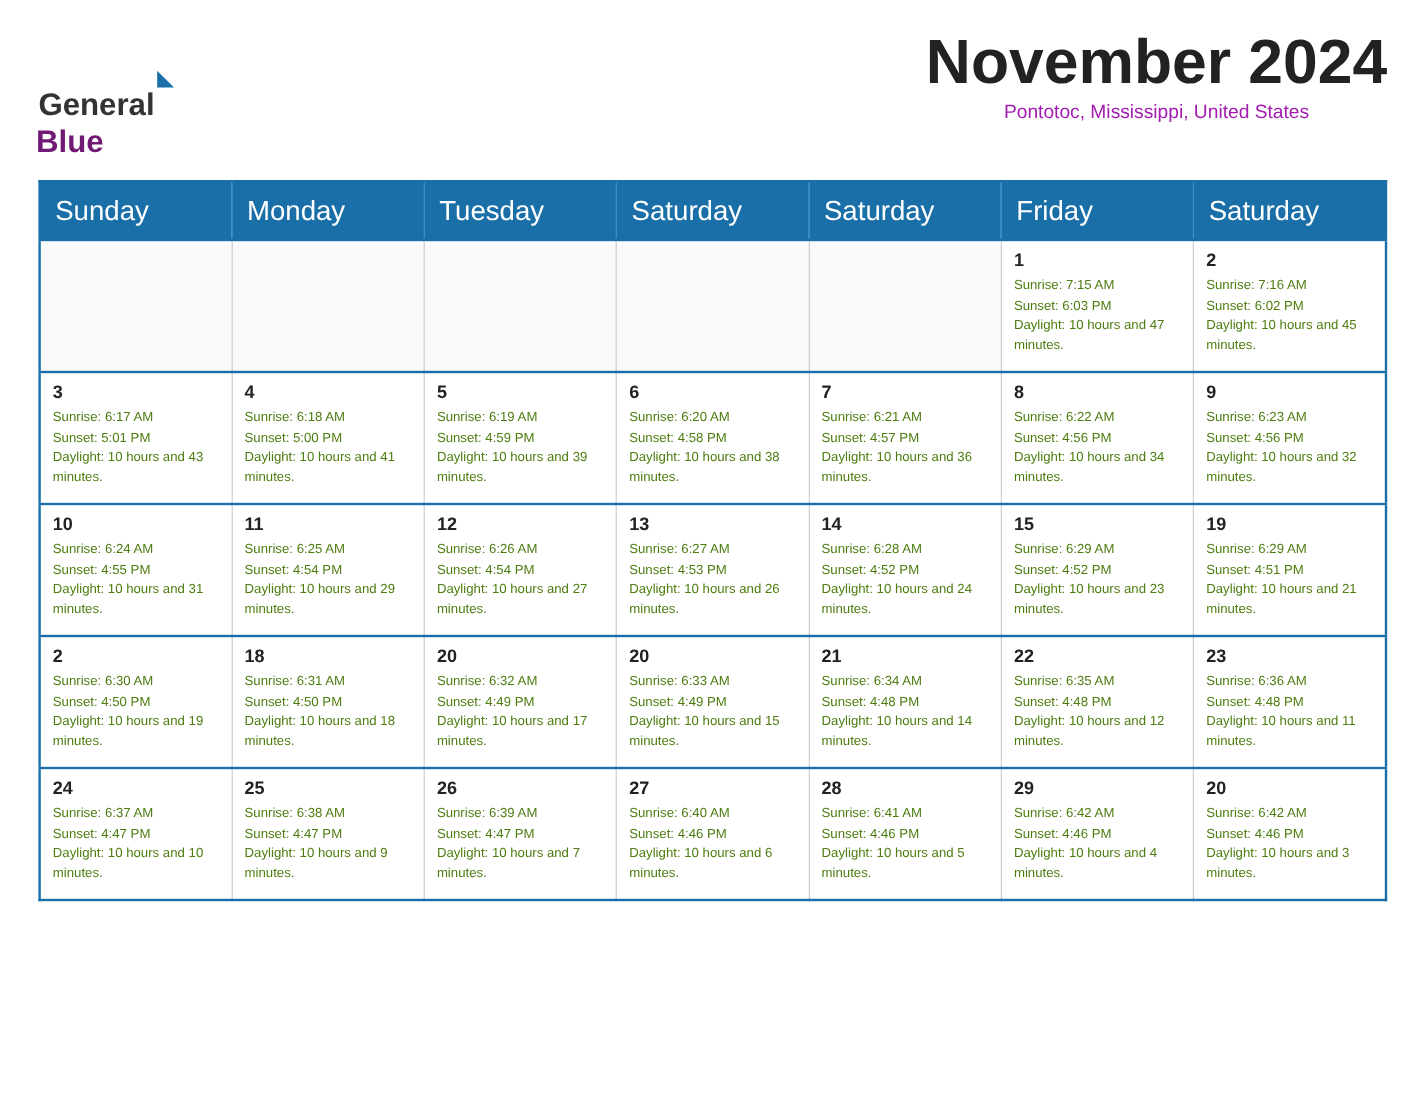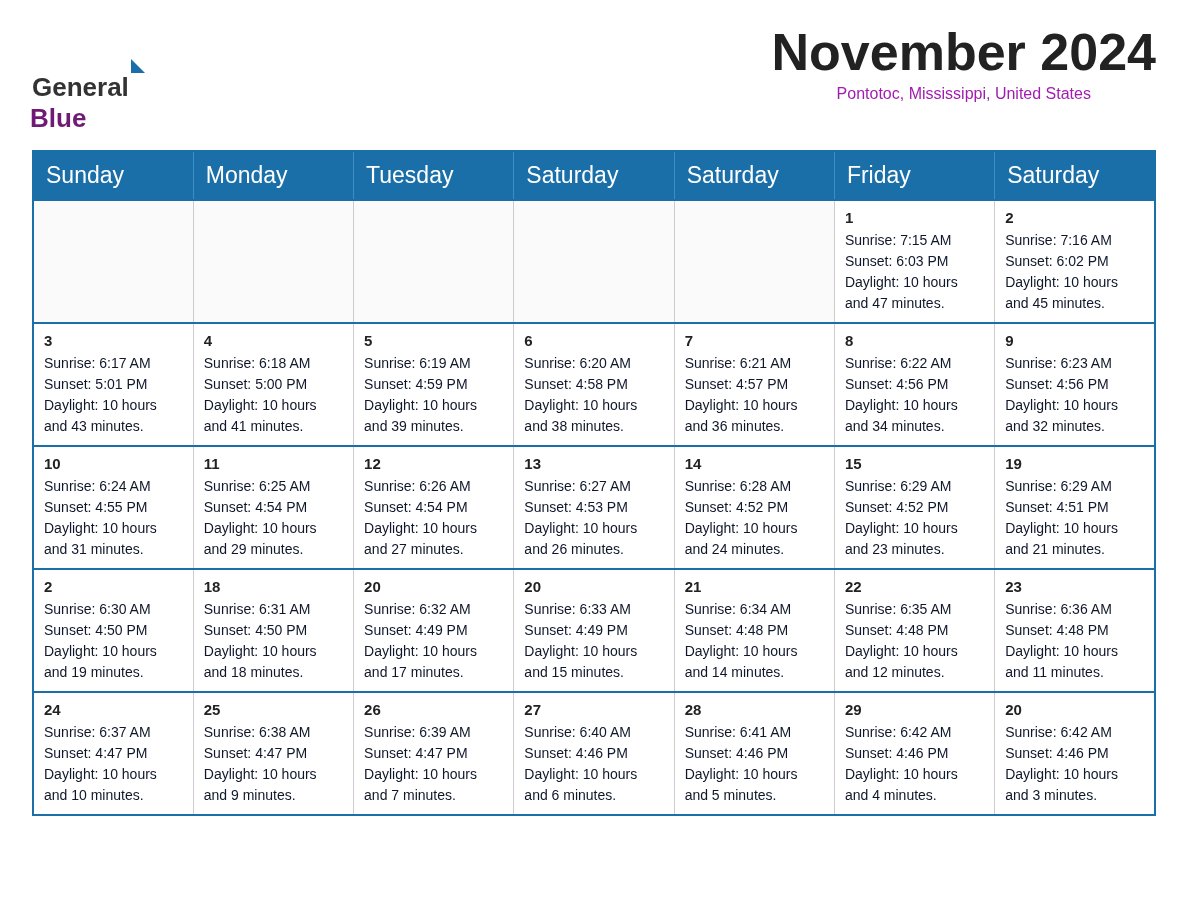--- a/index.html
+++ b/index.html
@@ -96,23 +96,23 @@
       border-right: none;
     }
     .day-number {
       font-size: 15px;
       font-weight: bold;
       display: block;
       margin-bottom: 4px;
       color: #222;
     }
     .day-info {
-      font-size: 14px;
+      font-size: 11px;
       line-height: 1.5;
-      color: #0f172a;
+      color: #4d7c0f;
     }
     .empty-cell {
       background: #fafafa;
     }
   </style>
 </head>
 <body>
 
 <div class="header">
   <div class="logo">

